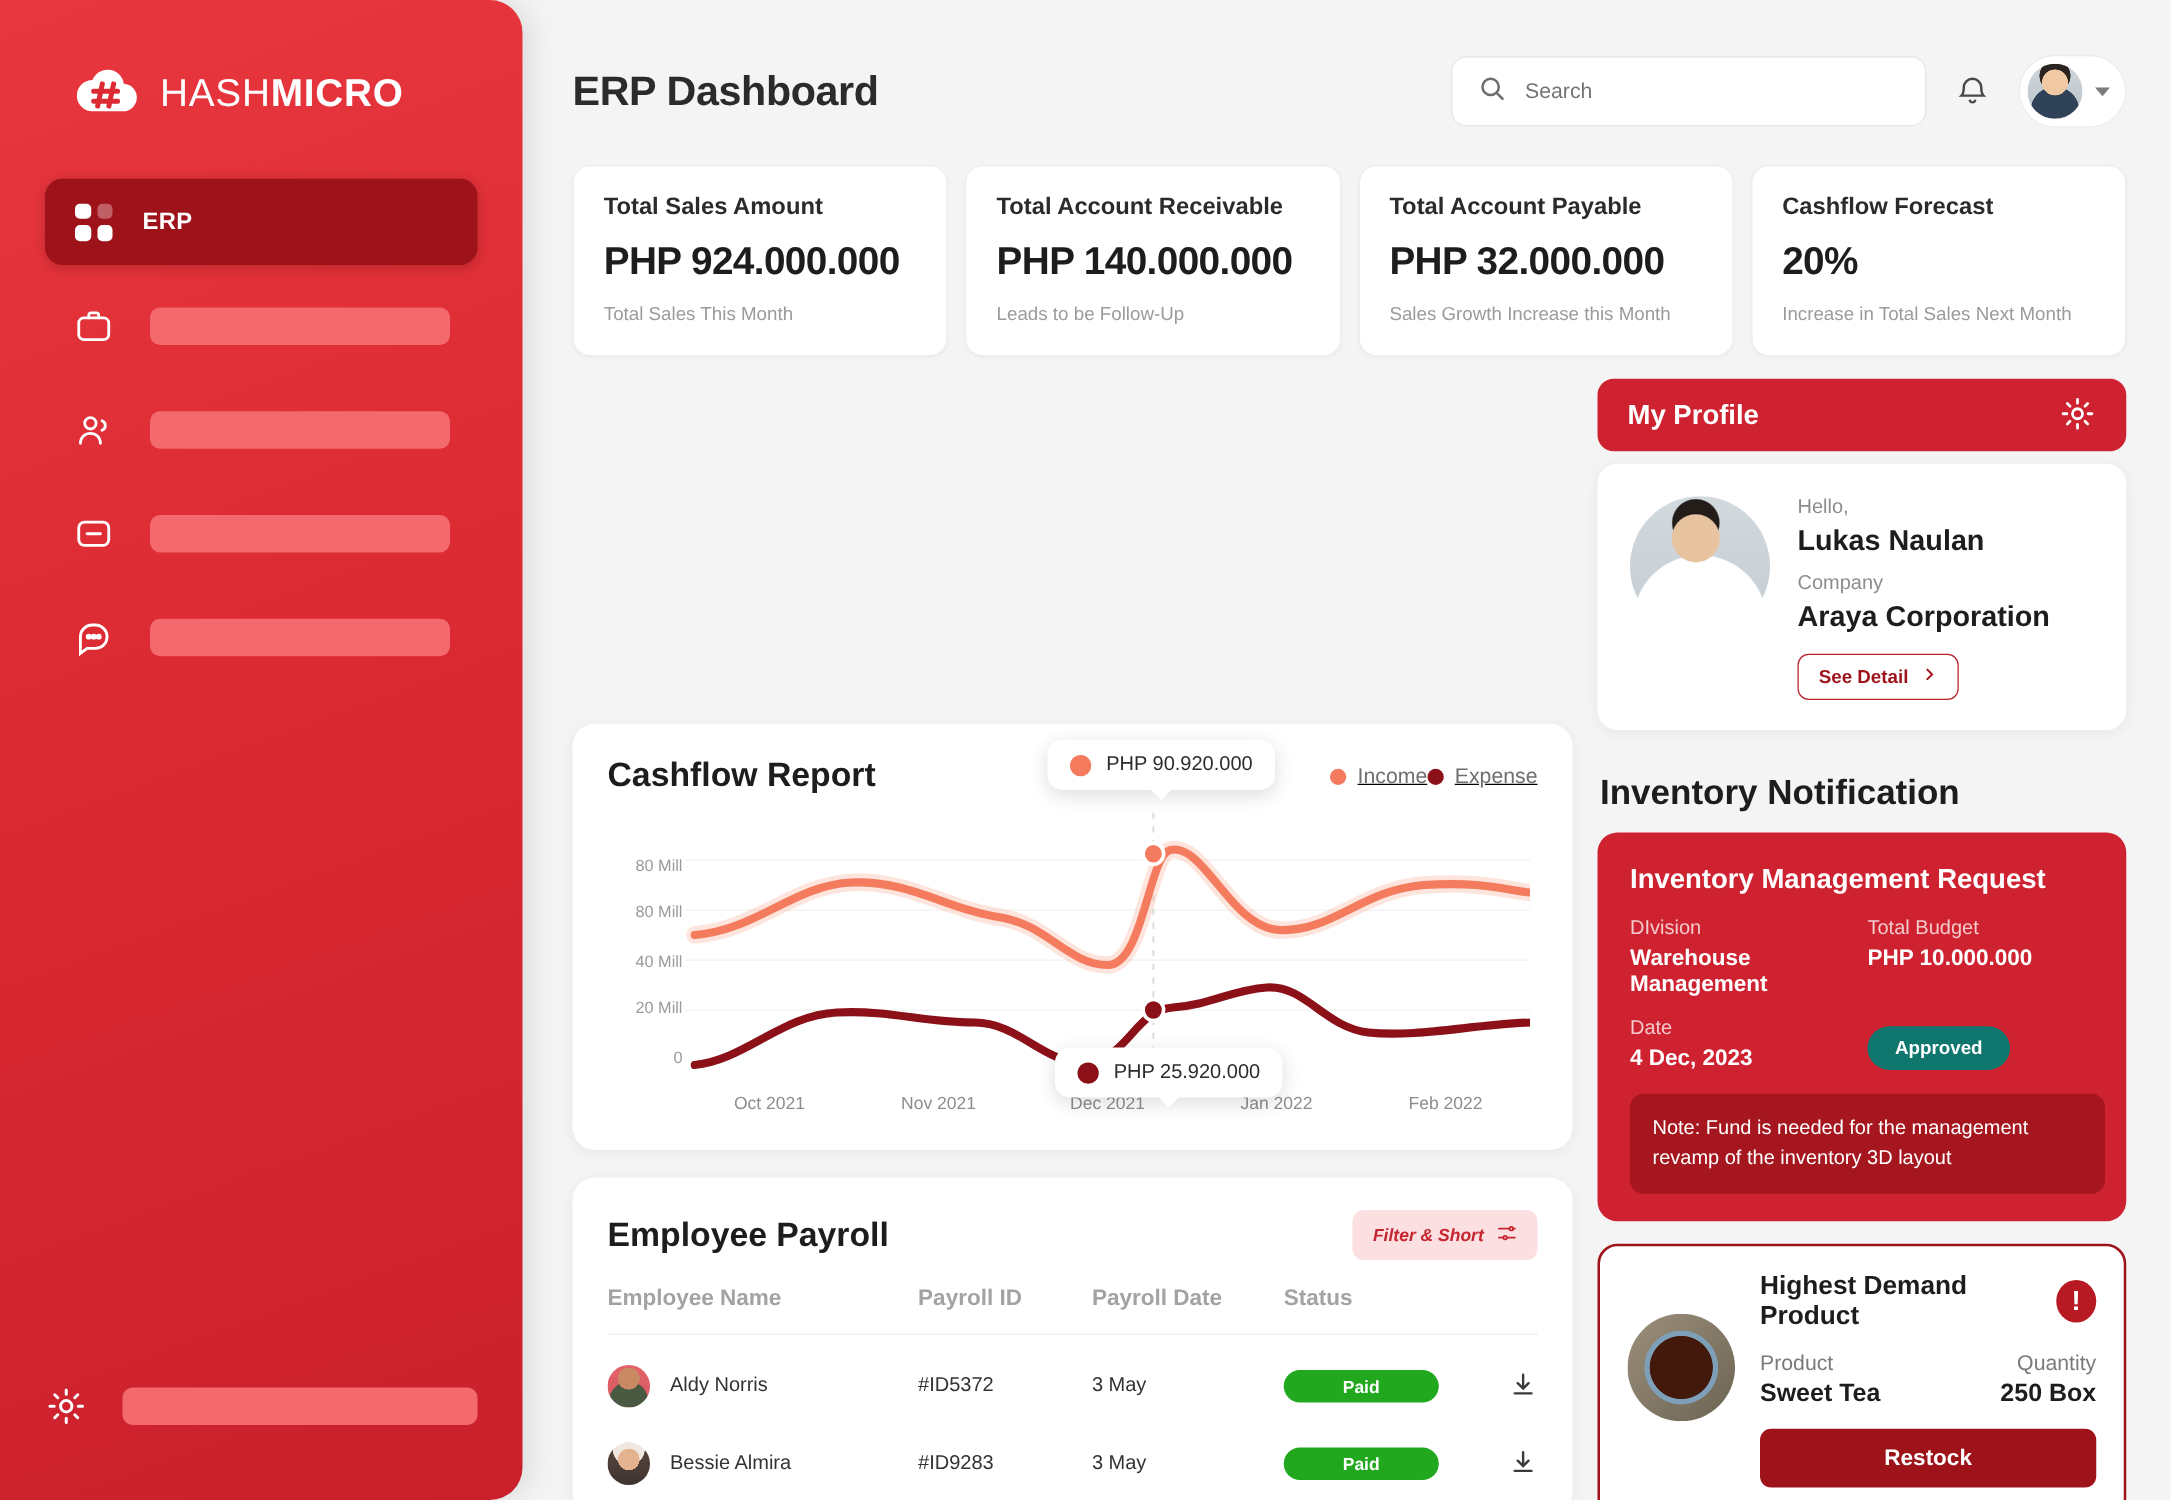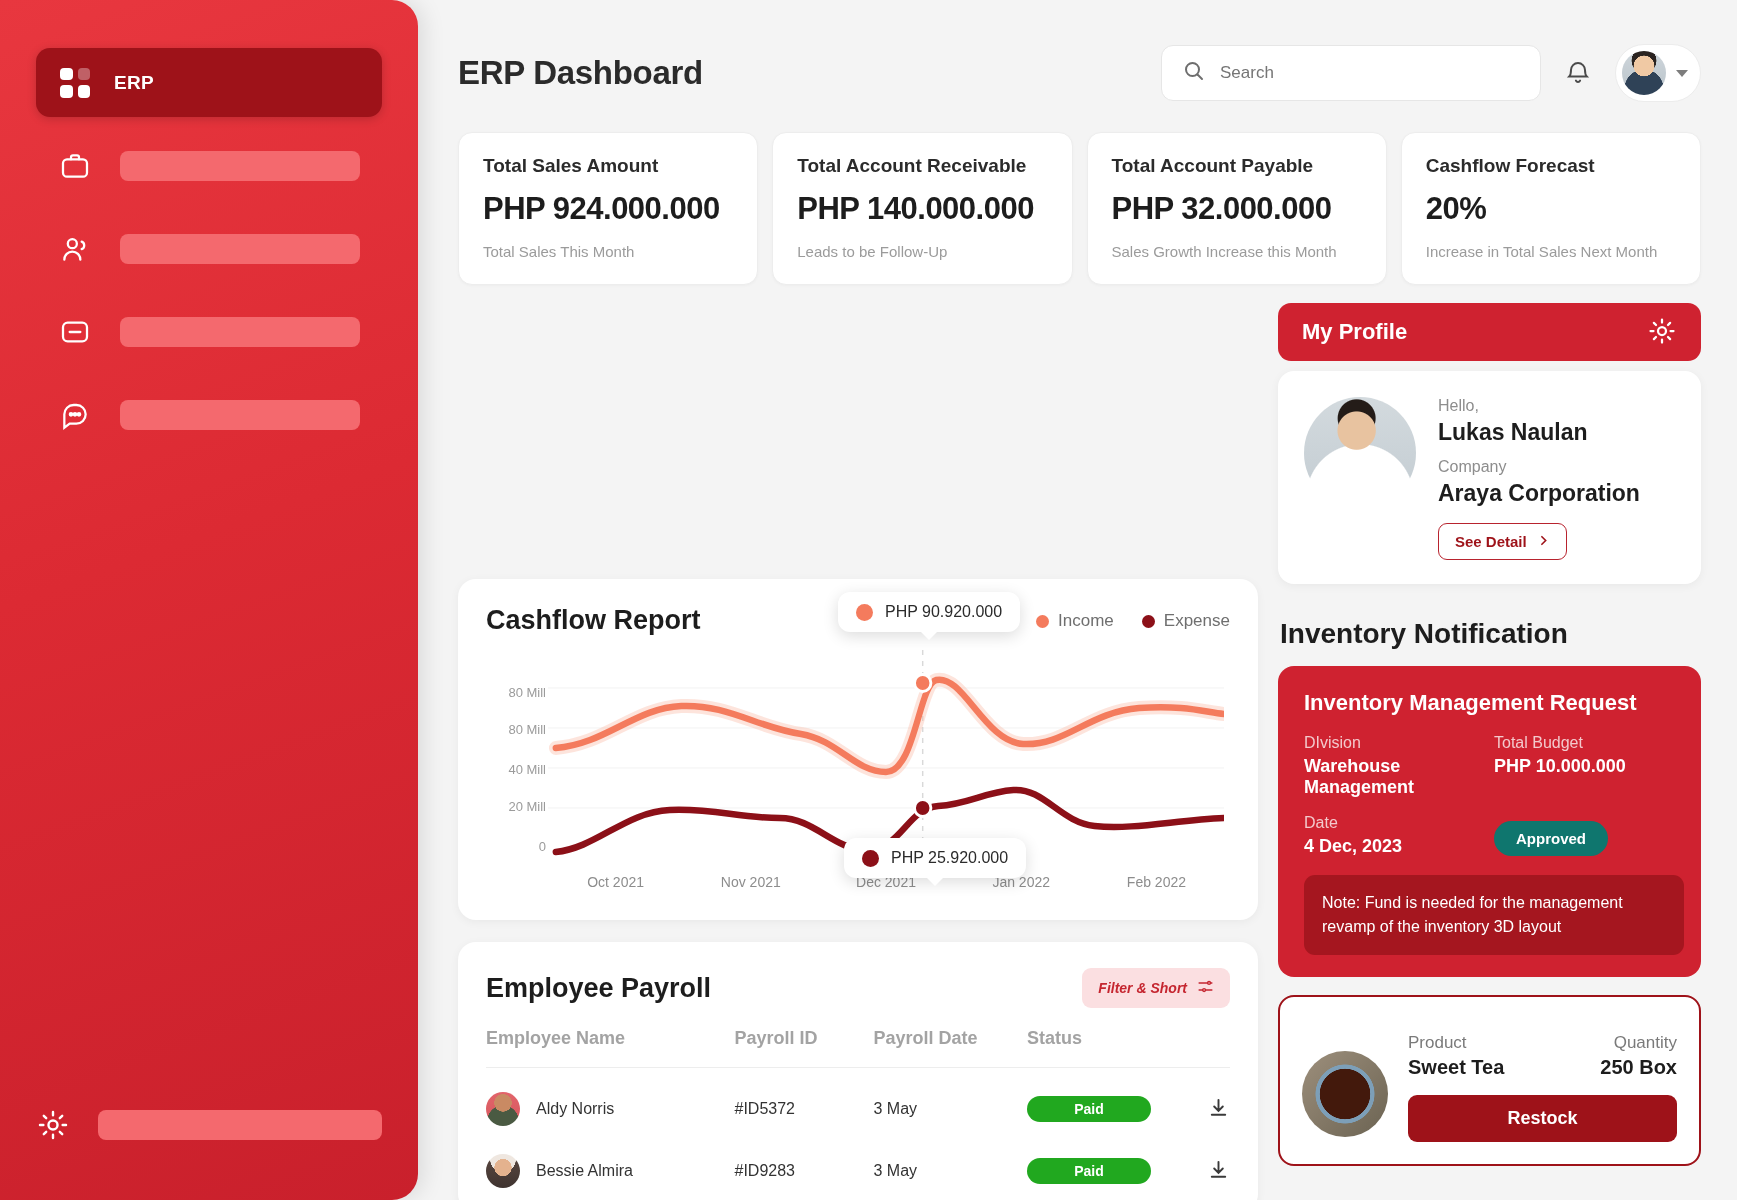--- a/index.html
+++ b/index.html
@@ -89,21 +89,21 @@
   .col-right { flex:1; }
 
   
   .chart-card {
     background:#fff; border-radius:18px; padding: 26px 28px 16px 28px;
     box-shadow: 0 2px 10px rgba(0,0,0,0.05);
     margin-top: 276px; position:relative;
   }
   .chart-head { display:flex; align-items:flex-start; }
   .chart-title { font-size:27px; font-weight:800; color:#1d1d1d; }
-  .legend { margin-left:auto; display:flex; gap:28px; align-items:center; padding-top:6px; }
+  .legend { margin-left:auto; display:flex; align-items:center; padding-top:6px;text-decoration:underline; }
   .legend-item { display:flex; align-items:center; gap:9px; font-size:17px; color:#6f6f6f; }
   .dot { width:13px;height:13px;border-radius:50%; display:inline-block; }
 
   .plot { position:relative; height: 220px; margin-top: 14px; }
   .ylabels { position:absolute; left:0; top:0; width:60px; height:100%; }
   .ylabel { position:absolute; right:0; font-size:13px; color:#9b9b9b; transform:translateY(-50%); }
   .plot-area { position:absolute; left:62px; right:6px; top:0; bottom:0; }
   .xaxis { display:flex; margin-left:62px; margin-right:6px; margin-top:4px; padding-bottom:14px; }
   .xtick { flex:1; text-align:center; font-size:14px; color:#8d8d8d; }
 
@@ -224,20 +224,34 @@
     border-radius:9px; padding:13px 0; font-size:18px; font-weight:800;
     font-family:"Liberation Sans",sans-serif; cursor:pointer;
   }
 </style>
 </head>
 <body>
 
 <div class="app">
 
   <aside class="sidebar">
+    <div class="logo-row">
+      <span class="logo-mark">
+        <svg width="52" height="40" viewBox="0 0 52 40">
+          <path d="M14 34h24a11 11 0 0 0 1-22 13 13 0 0 0-25-3 10 10 0 0 0 0 25z" fill="#fff"></path>
+          <g fill="#dc2a33">
+            <rect x="18" y="10" width="4" height="22" rx="1.6" transform="rotate(12 20 21)"></rect>
+            <rect x="27" y="10" width="4" height="22" rx="1.6" transform="rotate(12 29 21)"></rect>
+            <rect x="13" y="16" width="23" height="4" rx="1.6"></rect>
+            <rect x="13" y="24" width="23" height="4" rx="1.6"></rect>
+          </g>
+        </svg>
+      </span>
+      <span class="logo-text"><span>HASH</span><b>MICRO</b></span>
+    </div>
 
     <nav class="nav">
       <div class="nav-item active">
         <span class="nav-icon">
           <span class="grid-icon">
               <i></i>
               <i class="dim"></i>
               <i></i>
               <i></i>
             </span>
@@ -536,20 +550,24 @@
             </div>
           </div>
           <div class="note">
             <b>Note:</b><span> Fund is needed for the management revamp of the inventory 3D layout</span>
           </div>
         </div>
 
         <div class="demand-card">
           <span class="demand-photo"></span>
           <div class="demand-body">
+            <div class="demand-head">
+              <h4>Highest Demand Product</h4>
+              <span class="alert-icon">!</span>
+            </div>
             <div class="demand-grid">
               <div class="demand-col">
                 <div class="d-k">Product</div>
                 <div class="d-v">Sweet Tea</div>
               </div>
               <div class="demand-col right">
                 <div class="d-k">Quantity</div>
                 <div class="d-v">250 Box</div>
               </div>
             </div>

